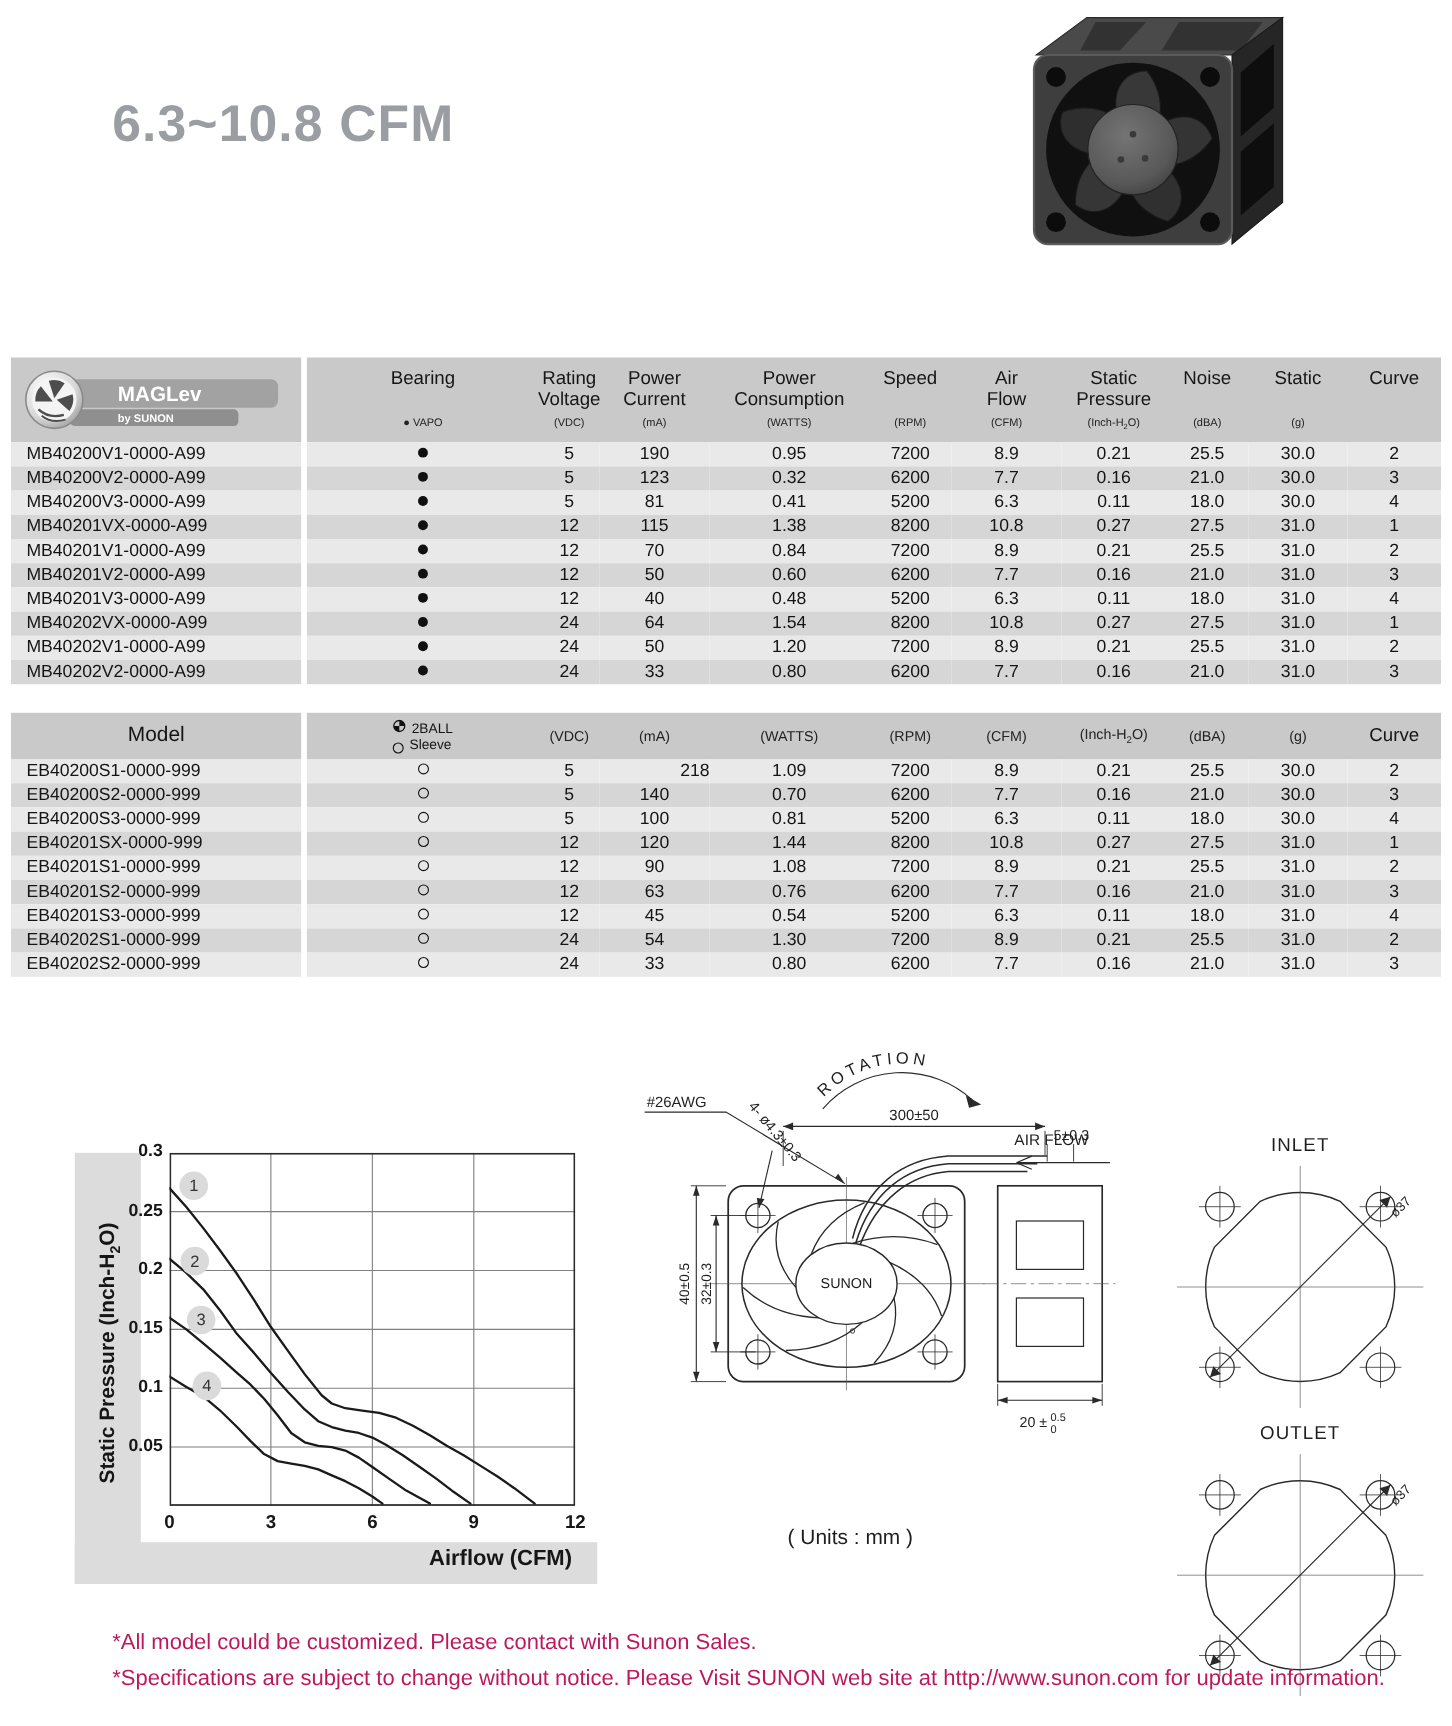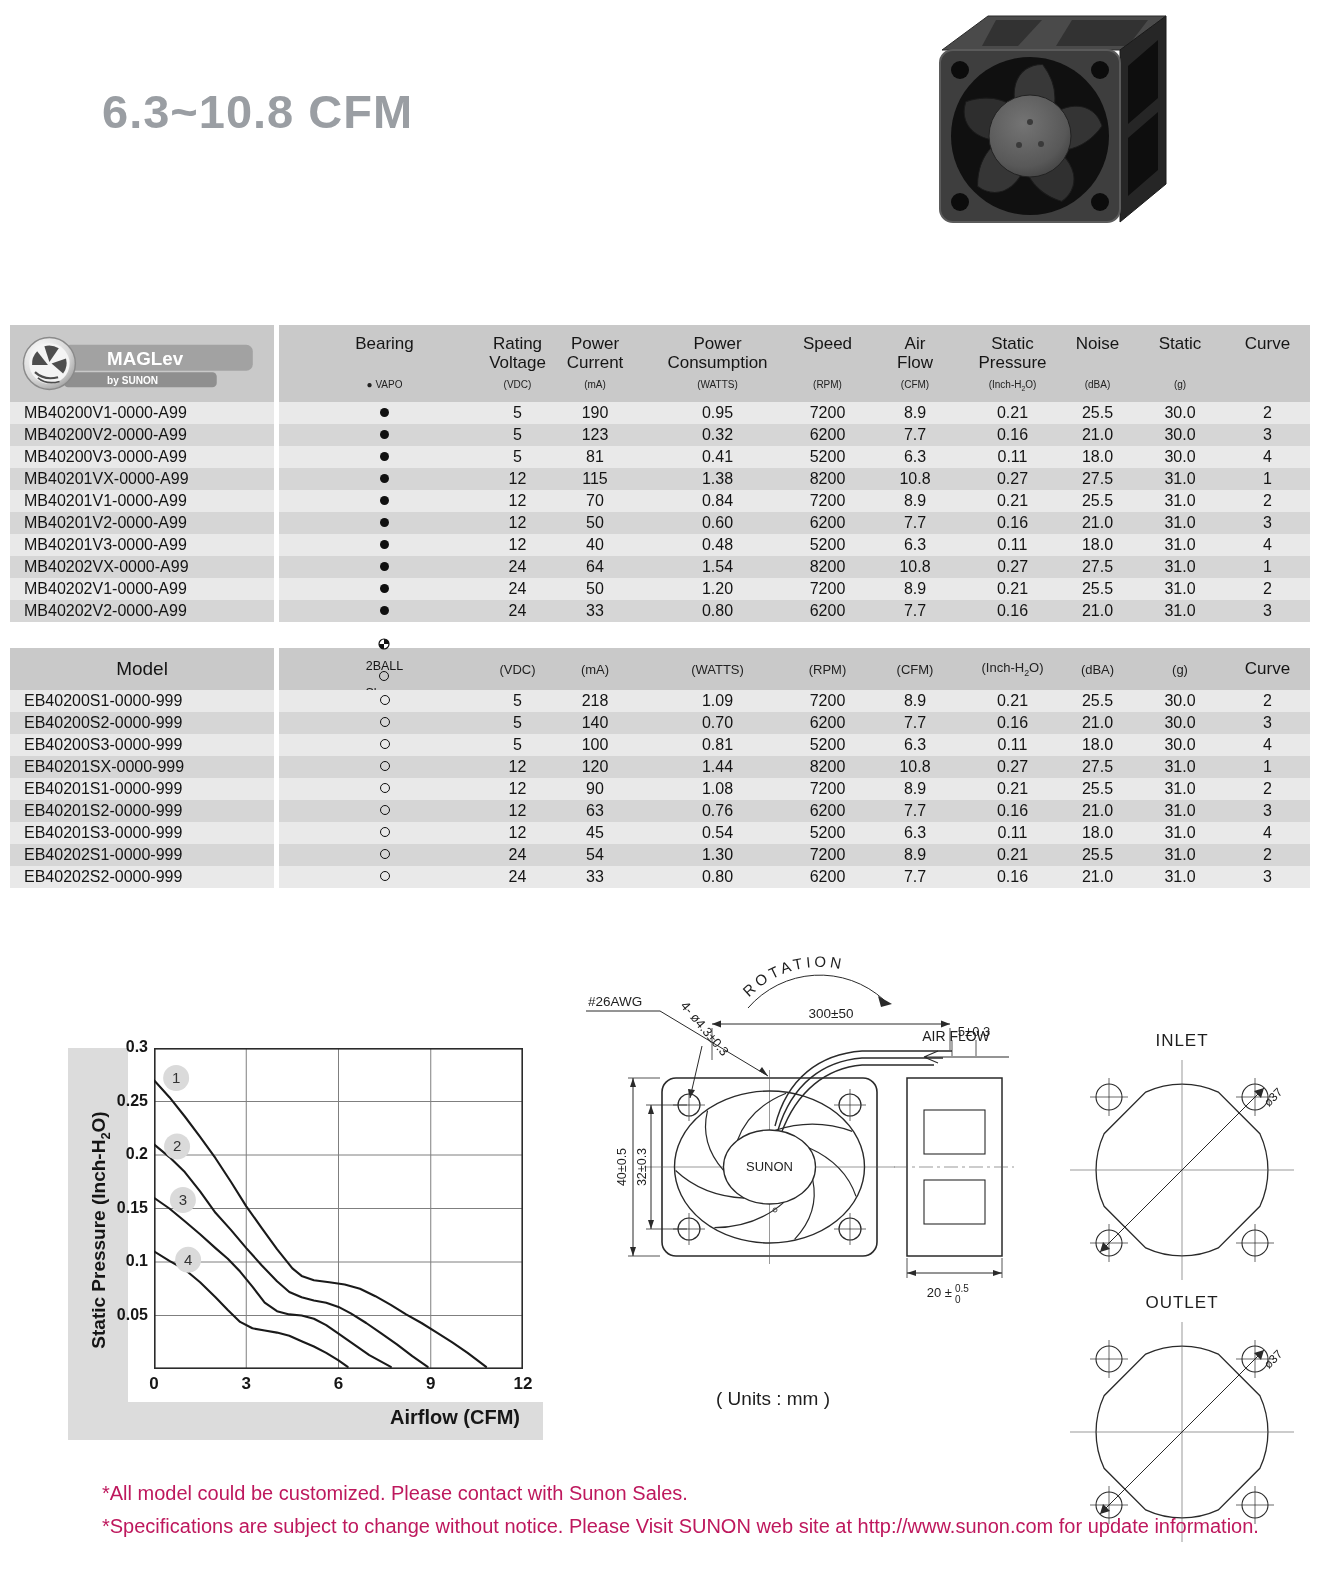--- a/index.html
+++ b/index.html
@@ -19,21 +19,21 @@
   .hcols{display:flex;background:#c9c9c9;}
   .h1{height:77px;}
   .h2{height:42px;}
   .hcol{display:flex;flex-direction:column;align-items:center;box-sizing:border-box;padding-top:9px;}
   .hcol2{display:flex;flex-direction:column;align-items:center;justify-content:center;box-sizing:border-box;}
   .hl{font-size:17px;line-height:19px;height:19px;color:#161616;white-space:nowrap;}
   .hu{font-size:10px;margin-top:7px;color:#222;white-space:nowrap;}
   .hu2{font-size:13px;color:#222;white-space:nowrap;}
   .model-head{font-size:19px;color:#141414;}
   .legend{font-size:12.5px;line-height:15px;color:#151515;text-align:left;}
-  .legend .lrow{display:flex;align-items:center;gap:5px;flex-direction:column;}
+  .legend .lrow{display:flex;align-items:flex-end;gap:5px;}
   .curve-head{font-size:17px;color:#141414;}
   .trow{display:flex;height:22px;line-height:22px;font-size:16px;color:#141414;}
   .trow .model{width:264px;padding-left:14px;box-sizing:border-box;text-align:left;}
   .cell{text-align:center;box-sizing:border-box;}
   .lt>.model,.lt>.cell{background:#e9e9e9;}
   .dk>.model,.dk>.cell{background:#d6d6d6;}
   .vdot{display:inline-block;width:9px;height:9px;border-radius:50%;background:#101010;vertical-align:middle;margin-top:-3px;}
   .sring{display:inline-block;width:8px;height:8px;border-radius:50%;border:1.5px solid #101010;vertical-align:middle;margin-top:-3px;background:transparent;box-sizing:content-box;}
 
   
@@ -377,21 +377,21 @@
             <span class="curve-head">Curve</span>
           </div>
         </div>
     </div>
     <div id="t2-body">
         <div class="trow lt">
           <div class="model">EB40200S1-0000-999</div>
           <div class="gap"></div>
           <div class="cell" style="width: 211px;"><span class="sring"></span></div>
           <div class="cell" style="width: 55px;">5</div>
-          <div class="cell" style="width: 100px;">218</div>
+          <div class="cell" style="width: 100px; text-align: right;">218</div>
           <div class="cell" style="width: 145px;">1.09</div>
           <div class="cell" style="width: 75px;">7200</div>
           <div class="cell" style="width: 100px;">8.9</div>
           <div class="cell" style="width: 95px;">0.21</div>
           <div class="cell" style="width: 75px;">25.5</div>
           <div class="cell" style="width: 90px;">30.0</div>
           <div class="cell" style="width: 85px;">2</div>
         </div>
         <div class="trow dk">
           <div class="model">EB40200S2-0000-999</div>

